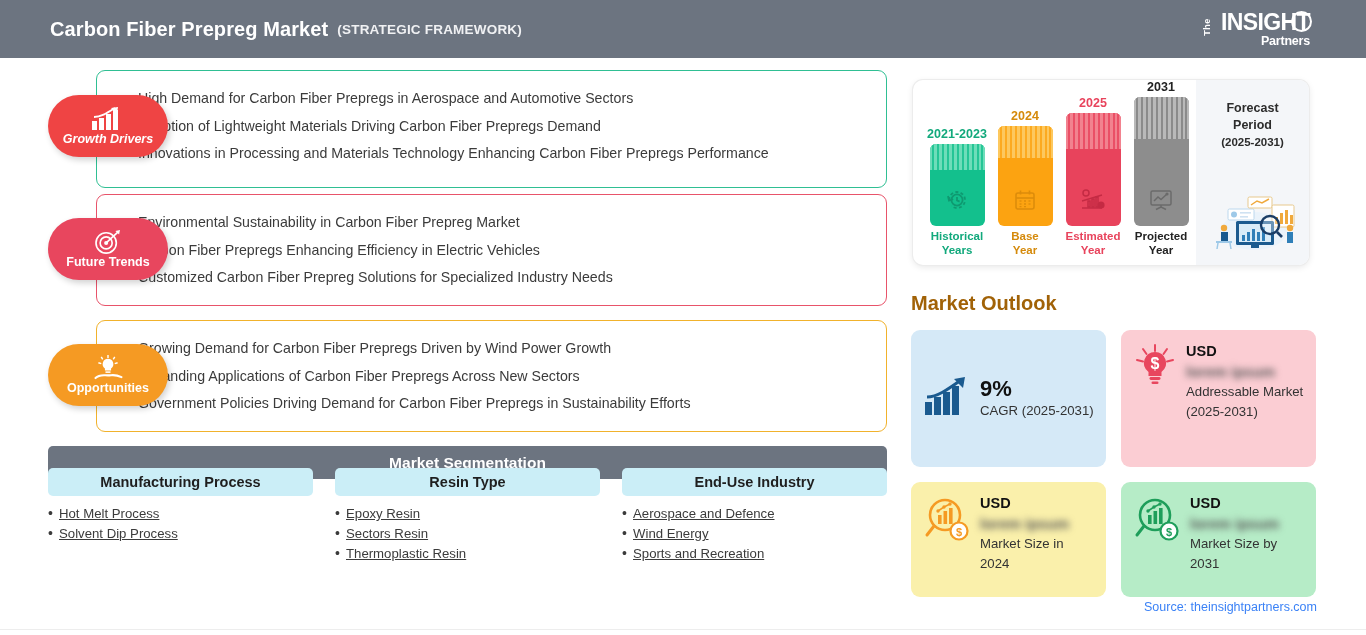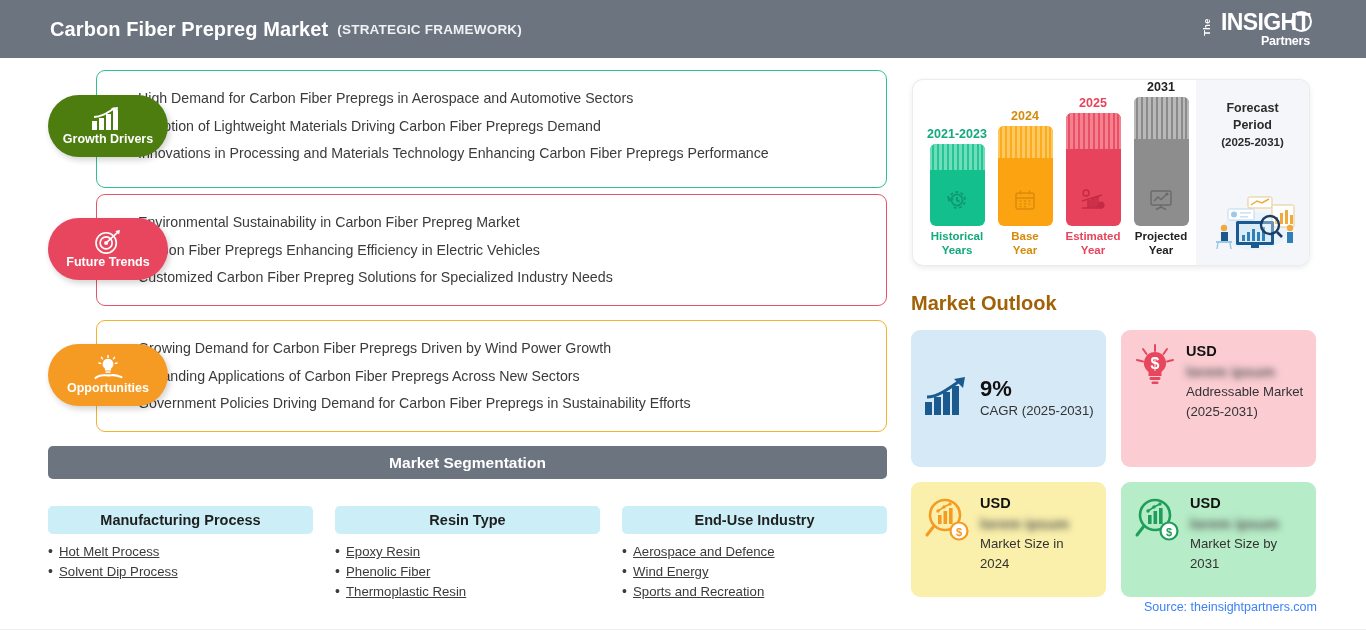--- a/index.html
+++ b/index.html
@@ -47,21 +47,21 @@
   .sec-card.red    { border:1.4px solid #e8536a; }
   .sec-card.orange { border:1.4px solid #f1b22c; }
 
   .badge {
     position:absolute; left:48px; width:120px; height:62px;
     border-radius:34px 34px 34px 34px;
     display:flex; flex-direction:column; align-items:center; justify-content:center;
     color:#fff; z-index:5;
     box-shadow: 2px 3px 6px rgba(0,0,0,0.18);
   }
-  .badge.green  { background:#4d7c0f; }
+  .badge.green  { background:#ef4444;font-style:italic; }
   .badge.red    { background:#e8465e; }
   .badge.orange { background:#f59a23; }
   .badge-label { font-size:12.5px; font-weight:bold; margin-top:1px; white-space:nowrap; }
   .badge-ico { height:24px; display:flex; align-items:flex-end; }
 
   .bullets { padding:14px 16px 14px 28px; }
   .bullets li {
     list-style:none; font-size:14.2px; color:#3b3b3b; line-height:27.5px;
     position:relative; padding-left:13px; white-space:nowrap;
   }
@@ -69,21 +69,21 @@
     content:"\2022"; position:absolute; left:0; top:-1px; color:#3b3b3b; font-size:15px;
   }
 
   
   .seg-title {
     position:absolute; left:48px; top:446px; width:839px; height:33px;
     background:#6c7480; border-radius:5px; color:#fff;
     font-size:15.5px; font-weight:bold; display:flex;
     align-items:center; justify-content:center;
   }
-  .seg-cols { position:absolute; left:48px; top:506px; width:839px; display:flex; gap:22px; }
+  .seg-cols { position:absolute; left:48px; top:468px; width:839px; display:flex; gap:22px; }
   .seg-col { width:265px; }
   .seg-head {
     height:28px; background:#cbeef7; border-radius:5px;
     display:flex; align-items:center; justify-content:center;
     font-size:14.5px; font-weight:bold; color:#1f1f1f;
   }
   .seg-list { margin-top:8px; }
   .seg-list li {
     list-style:none; font-size:13.2px; color:#3b3b3b; line-height:20px;
     position:relative; padding-left:11px; white-space:nowrap;text-decoration:underline;
@@ -242,21 +242,21 @@
       <ul class="seg-list">
         <li>Hot Melt Process</li>
         <li>Solvent Dip Process</li>
       </ul>
     </div>
 
     <div class="seg-col">
       <div class="seg-head">Resin Type</div>
       <ul class="seg-list">
         <li>Epoxy Resin</li>
-        <li>Phenolic Fiber</li>
+        <li>Sectors Resin</li>
         <li>Thermoplastic Resin</li>
       </ul>
     </div>
 
     <div class="seg-col">
       <div class="seg-head">End-Use Industry</div>
       <ul class="seg-list">
         <li>Aerospace and Defence</li>
         <li>Wind Energy</li>
         <li>Sports and Recreation</li>

